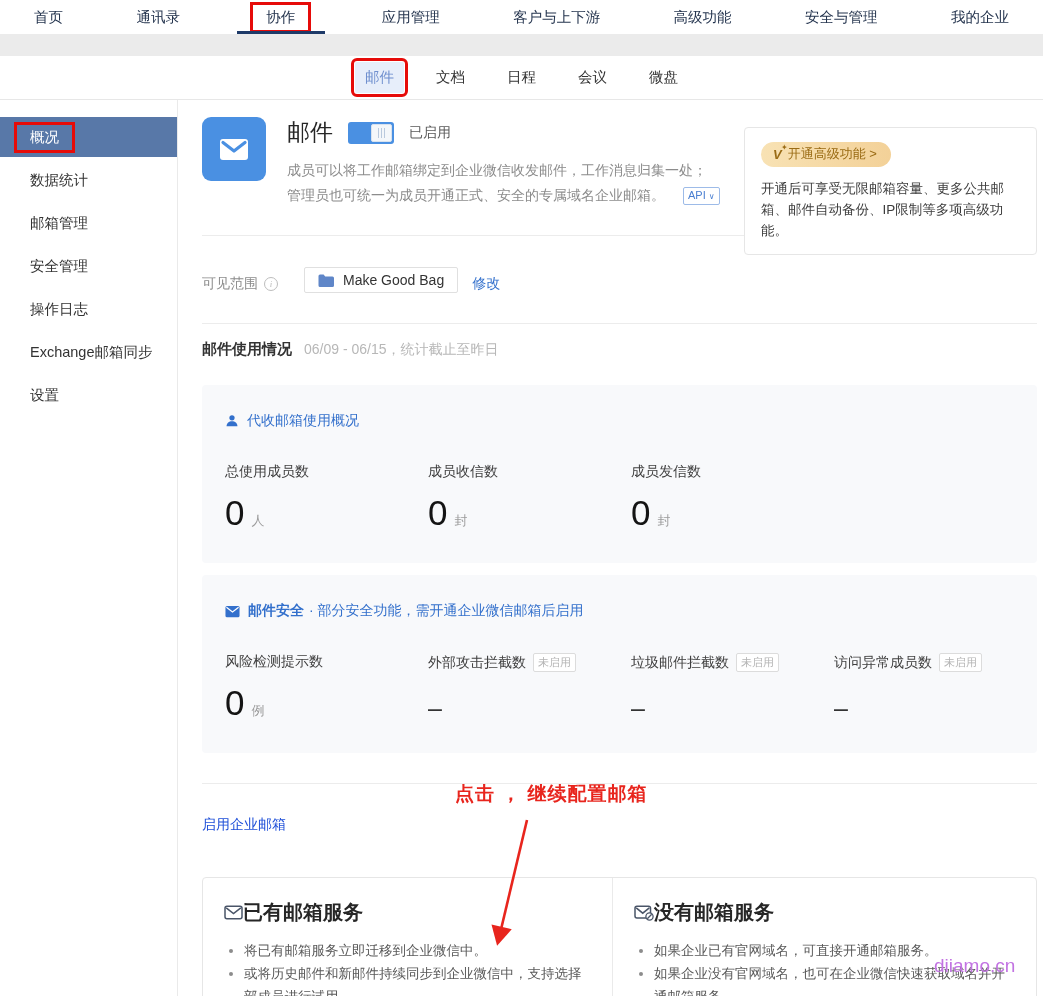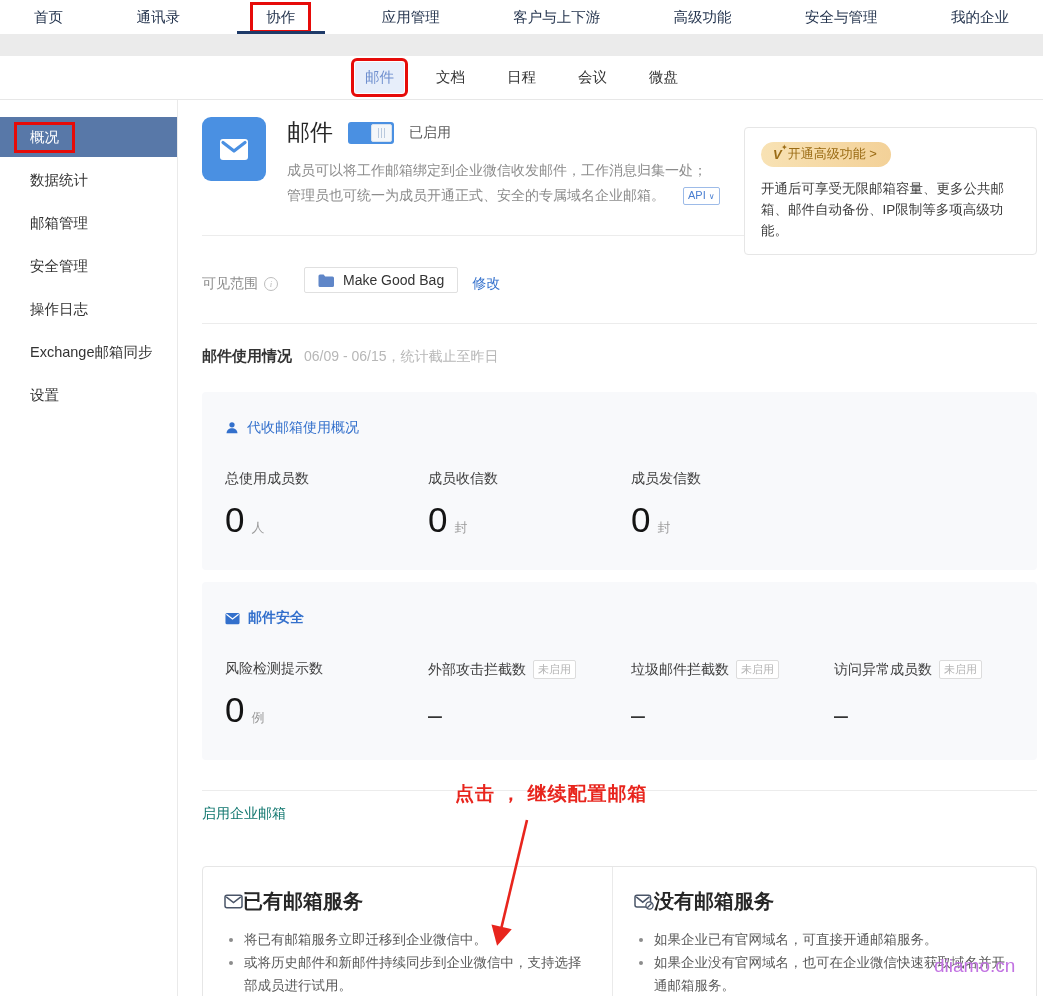--- a/index.html
+++ b/index.html
@@ -52,38 +52,38 @@
 
   
   .vis-row { margin-top:31px; display:flex; align-items:flex-end; }
   .vis-label { font-size:14px; color:#8c8c8c; display:flex; align-items:center; gap:6px; }
   .info-icon { width:14px; height:14px; border:1px solid #bdbdbd; border-radius:50%; color:#bdbdbd; font-size:9px; font-style:italic; font-family:"Liberation Serif",serif; display:inline-flex; align-items:center; justify-content:center; }
   .vis-tag { margin-left:26px; border:1px solid #e0e0e0; border-radius:2px; padding:4px 13px; display:flex; align-items:center; gap:9px; font-size:14px; color:#333; }
   .vis-edit { margin-left:14px; font-size:14px; color:#3370cc; cursor:pointer; }
   .hr { border-top:1px solid #ececec; margin-top:30px; }
 
   
-  .usage-title-row { margin-top:23px; display:flex; align-items:baseline; gap:12px; }
+  .usage-title-row { margin-top:16px; display:flex; align-items:baseline; gap:12px; }
   .usage-title { font-size:15px; font-weight:700; color:#333; }
   .usage-period { font-size:14px; color:#b7b7b7; }
 
   .stat-card { margin-top:26px; background:#f8f9fb; border-radius:4px; padding:27px 0 30px 23px; }
   .stat-card + .stat-card { margin-top:12px; }
   .stat-head { display:flex; align-items:center; gap:8px; font-size:14px; color:#3370cc; }
   .stat-head .strong { font-weight:700; }
   .stat-grid { display:flex; margin-top:33px; }
   .stat-col { width:203px; flex:0 0 203px; }
   .stat-label { font-size:14px; color:#404040; display:flex; align-items:center; gap:7px; }
   .mini-badge { font-size:11px; color:#b3b3b3; border:1px solid #dcdcdc; border-radius:2px; padding:1px 4px; background:#fff; }
   .stat-value { margin-top:12px; font-size:35px; color:#141414; display:flex; align-items:baseline; gap:7px; }
   .stat-unit { font-size:13px; color:#9a9a9a; }
   .stat-dash { margin-top:22px; font-size:25px; color:#333; }
 
   
-  .enable-label { margin-top:14px; font-size:14px; color:#0f766e; }
+  .enable-label { margin-top:32px; font-size:14px; color:#1d4ed8; }
   .bottom-card { margin-top:43px; border:1px solid #e6e6e6; border-radius:4px; display:flex; height:210px; background:#fff; }
   .col-left { width:410px; flex:0 0 410px; border-right:1px solid #eaeaea; padding:21px 24px 0 21px; }
   .col-right { flex:1; padding:21px 24px 0 21px; position:relative; }
   .card-head { display:flex; align-items:center; font-size:20px; font-weight:700; color:#262626; }
   .bullets { margin-top:13px; padding-left:20px; }
   .bullets li { font-size:13.5px; color:#595959; line-height:23px; }
   .bullets li::marker { color:#8c8c8c; }
 
   
   .anno-text { position:absolute; left:277px; top:681px; font-size:19px; font-weight:700; color:#e8251d; letter-spacing:1px; }
@@ -254,20 +254,21 @@
         </div>
       </div>
 
       <div class="stat-card">
         <div class="stat-head">
           <svg width="15" height="13" viewBox="0 0 16 13">
               <rect x="0.5" y="0.5" width="15" height="12" rx="1.6" fill="#3370cc"></rect>
               <path d="M1.5 2 L8 7 L14.5 2" stroke="#fff" stroke-width="1.3" fill="none"></path>
             </svg>
           <span class="strong">邮件安全</span>
+          <span style="margin-left:-3px;">· 部分安全功能，需开通企业微信邮箱后启用</span>
         </div>
         <div class="stat-grid">
           <div class="stat-col">
             <div class="stat-label">
                 <span>风险检测提示数</span>
               </div>
             <div class="stat-value">
                 <span>0</span>
                 <span class="stat-unit">例</span>
               </div>

